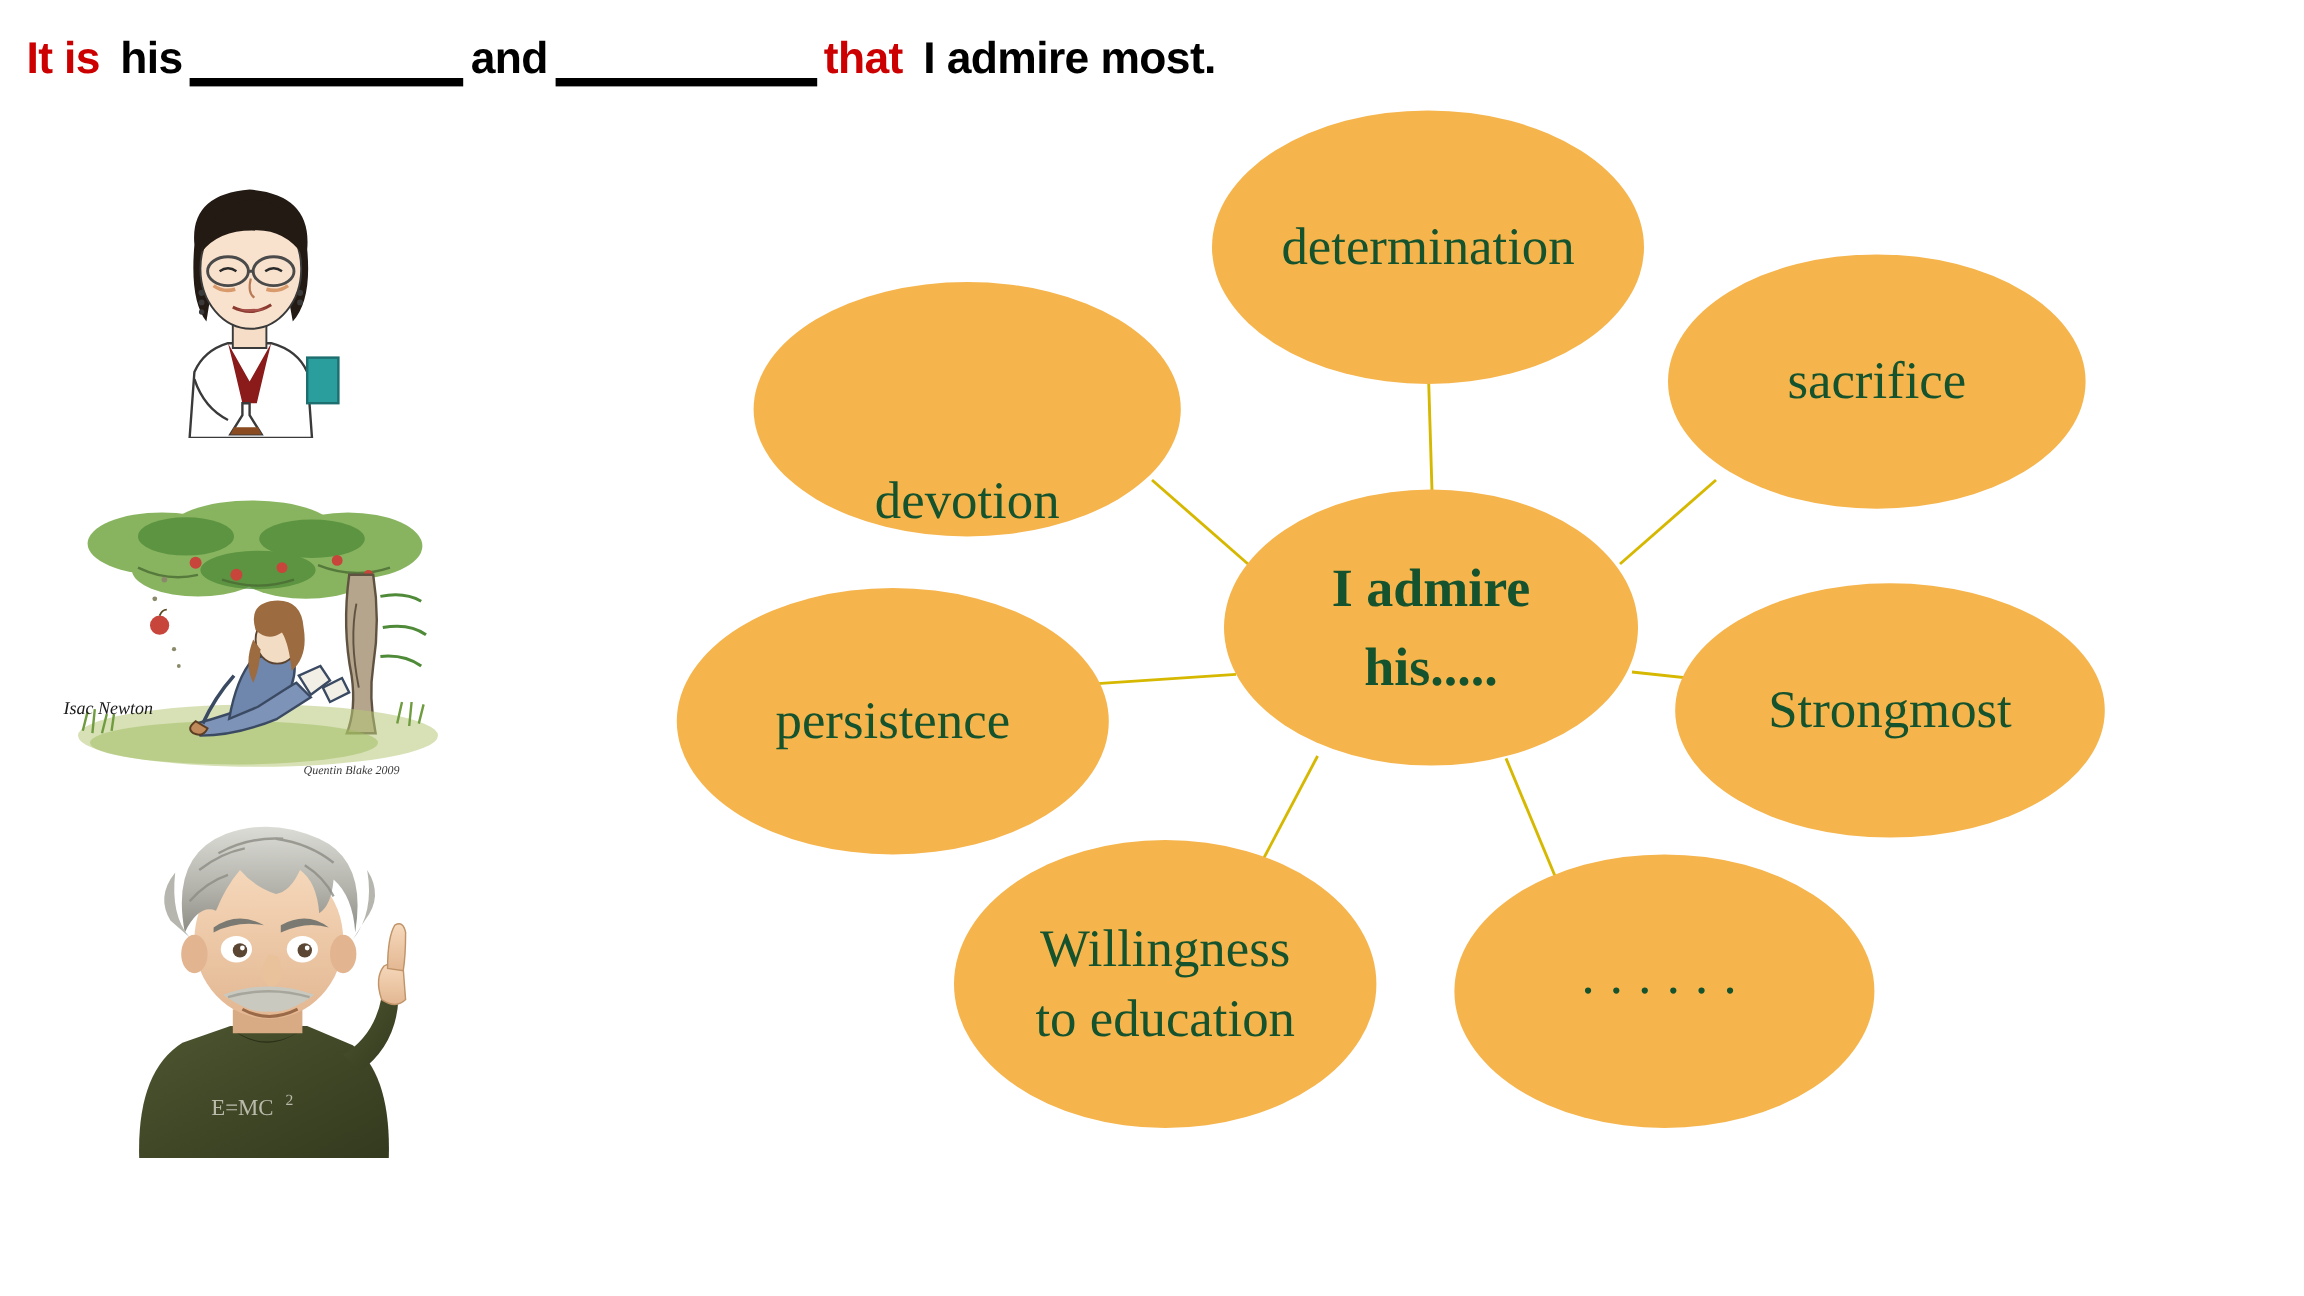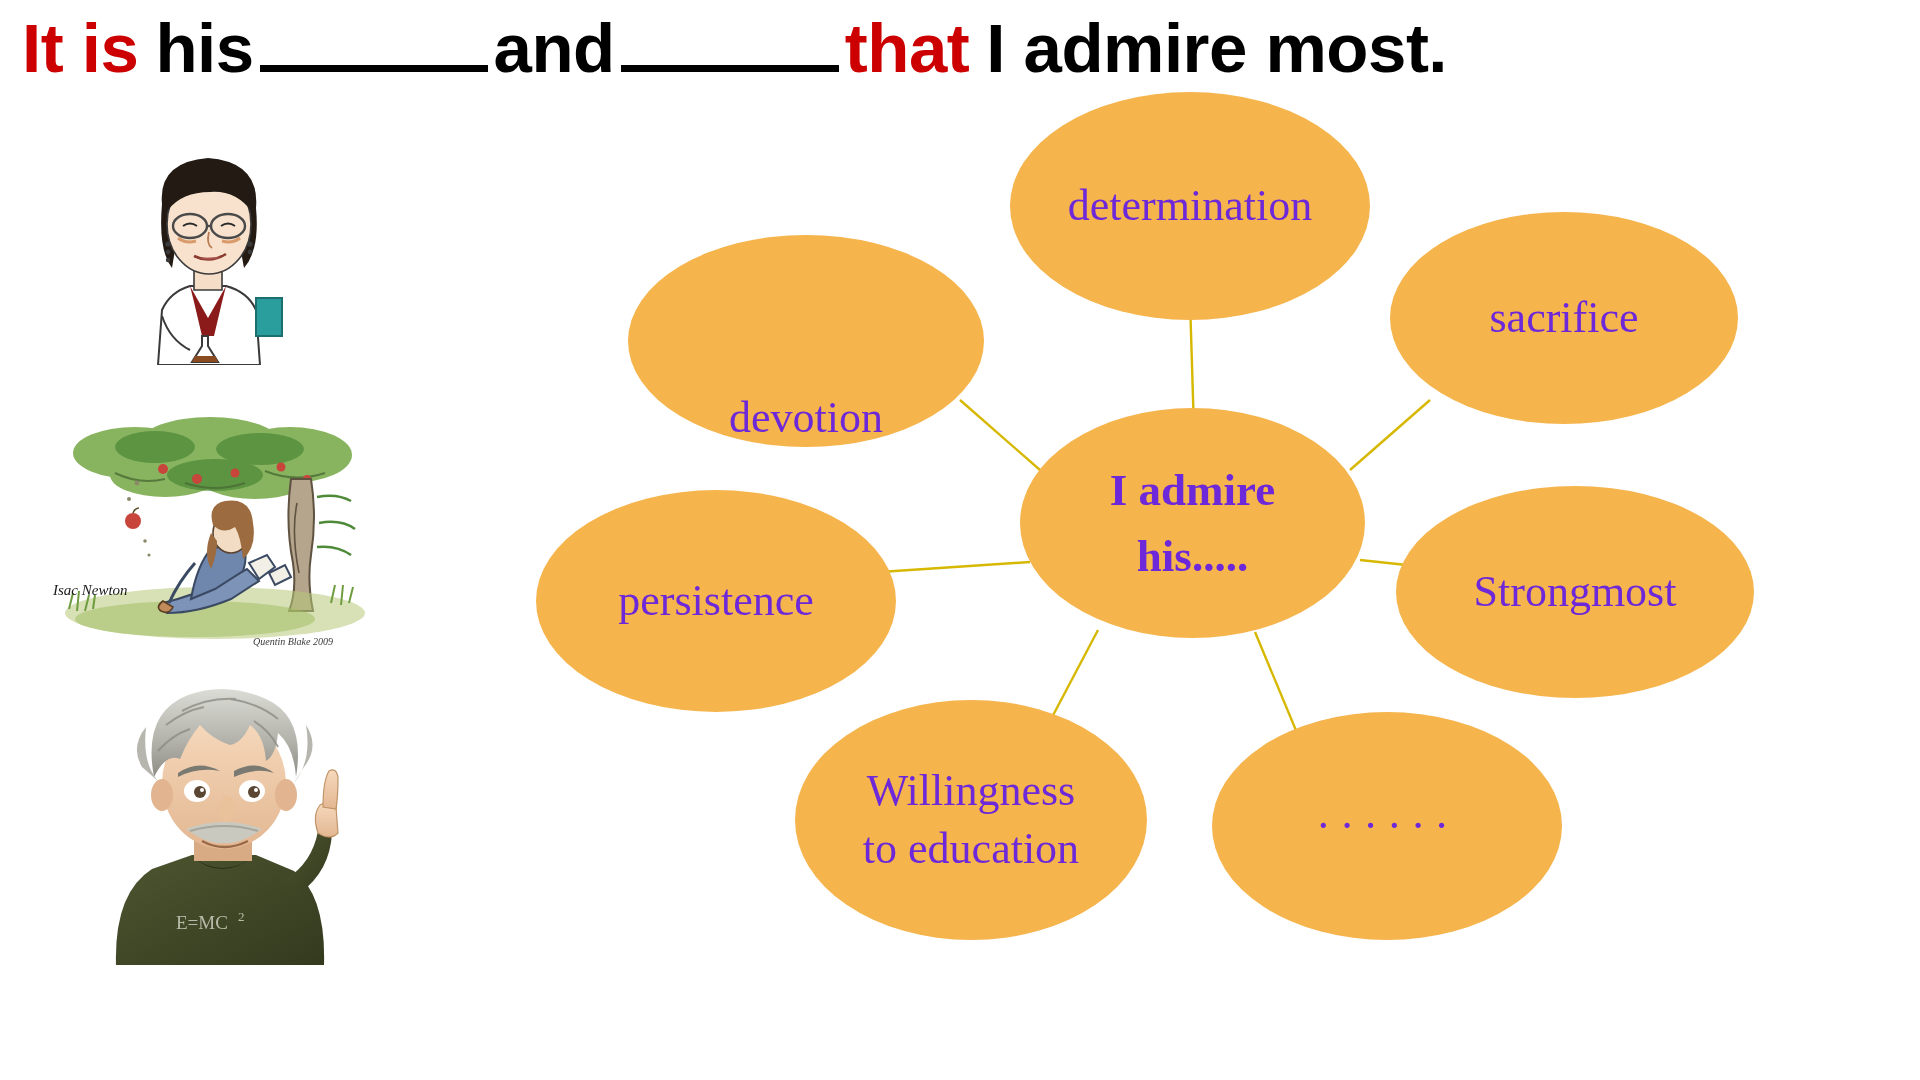--- a/index.html
+++ b/index.html
@@ -26,21 +26,21 @@
     align-items: center;
     justify-content: flex-start;
     padding-left: 22px;
     box-sizing: border-box;
     white-space: nowrap;
     z-index: 40;
   }
   .title-txt {
     font-family: "Liberation Sans", sans-serif;
     font-weight: bold;
-    font-size: 69px;
+    font-size: 37px;
     line-height: 62px;
     color: #000000;
     letter-spacing: -0.5px;
   }
   .title-red { color: #cc0000; }
   .blank-line {
     display: inline-block;
     width: 228px;
     border-bottom: 7px solid #000000;
     height: 38px;
@@ -81,21 +81,21 @@
     justify-content: center;
     text-align: center;
     color: #FFFDF5;
     box-sizing: border-box;
     z-index: 15;
   }
   .node .label {
     font-family: "Liberation Serif", serif;
     font-size: 44px;
     line-height: 58px;
-    color: #6d28d9;
+    color: #14532d;
     white-space: nowrap;
   }
   .node.center .label {
     font-weight: bold;
     font-size: 45px;
     line-height: 66px;
     white-space: normal;
   }
 
   svg#links {
@@ -333,21 +333,21 @@
 
   <div class="node" id="n-education" style="left:1390px; top:212px; width:348px; height:212px;">
     <span class="label">sacrifice</span>
   </div>
 
   <div class="node" id="n-strongwill" style="left:1396px; top:486px; width:358px; height:212px; flex-direction:row;">
     <span class="label">Strong</span>
     <span class="label">most</span>
   </div>
 
-  <div class="node" id="n-persistence" style="left:536px; top:490px; width:360px; height:222px;">
+  <div class="node" id="n-persistence" style="left:564px; top:490px; width:360px; height:222px;">
     <span class="label">persistence</span>
   </div>
 
   <div class="node" id="n-willingness" style="left:795px; top:700px; width:352px; height:240px; flex-direction:column;justify-content:center;">
     <span class="label">Willingness</span>
     <span class="label">to education</span>
   </div>
 
   <div class="node" id="n-ellipsis" style="left:1212px; top:712px; width:350px; height:228px;">
     <span class="label" style="letter-spacing:9px;">······</span>

